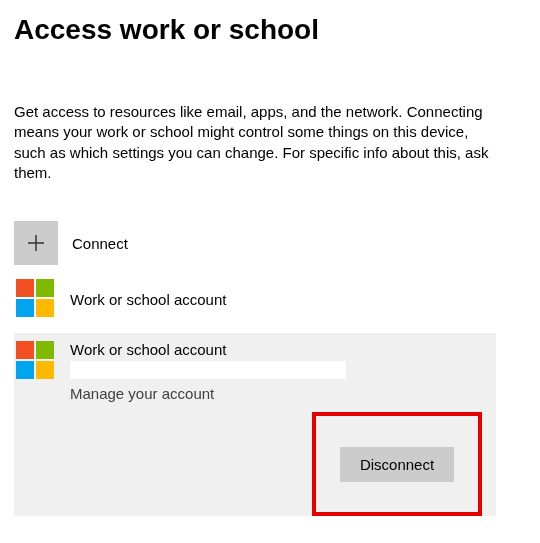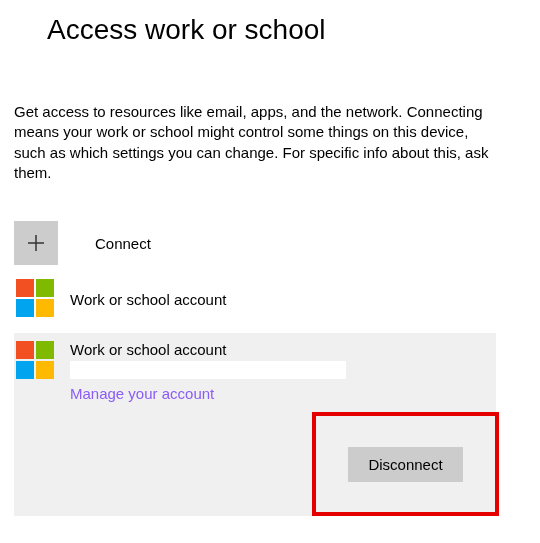--- a/index.html
+++ b/index.html
@@ -7,36 +7,34 @@
       font-family: "Segoe UI", Tahoma, sans-serif;
       background: #fff;
       width: 540px;
       height: 543px;
       padding: 14px 0 0 14px;
       color: #000;
       font-size: 15px;
     }
     .page-title {
       font-size: 28px;
-      font-weight: 400;
+      font-weight: 700;
       margin-bottom: 56px;
-      margin-left: 33px;
     }
     .description {
       line-height: 1.35;
       margin-bottom: 36px;
       max-width: 490px;
     }
     .connect-row {
       display: flex;
       align-items: center;
       margin-bottom: 8px;
       cursor: pointer;
       padding: 2px 0;
-      gap: 23px;
     }
     .plus-tile {
       width: 44px;
       height: 44px;
       background: #ccc;
       display: flex;
       align-items: center;
       justify-content: center;
       margin-right: 14px;
     }
@@ -86,29 +84,29 @@
     }
     .exp-text-col { display: flex; flex-direction: column; }
     .exp-title { font-size: 15px; padding-top: 0; }
     .exp-field {
       background: #fff;
       width: 276px;
       height: 18px;
       margin: 3px 0 6px 0;
     }
     .manage-link {
-      color: #8b5cf6;
+      color: #404040;
       font-size: 15px;
       cursor: pointer;
       margin: 0 0 4px 56px;
       display: inline-block;
     }
     .highlight-box {
       border: 4px solid #e50000;
-      width: 187px;
+      width: 170px;
       height: 104px;
       margin: 6px 0 0 298px;
       display: flex;
       align-items: center;
       justify-content: center;
     }
     .disconnect-btn {
       background: #ccc;
       border: none;
       font-family: inherit;

